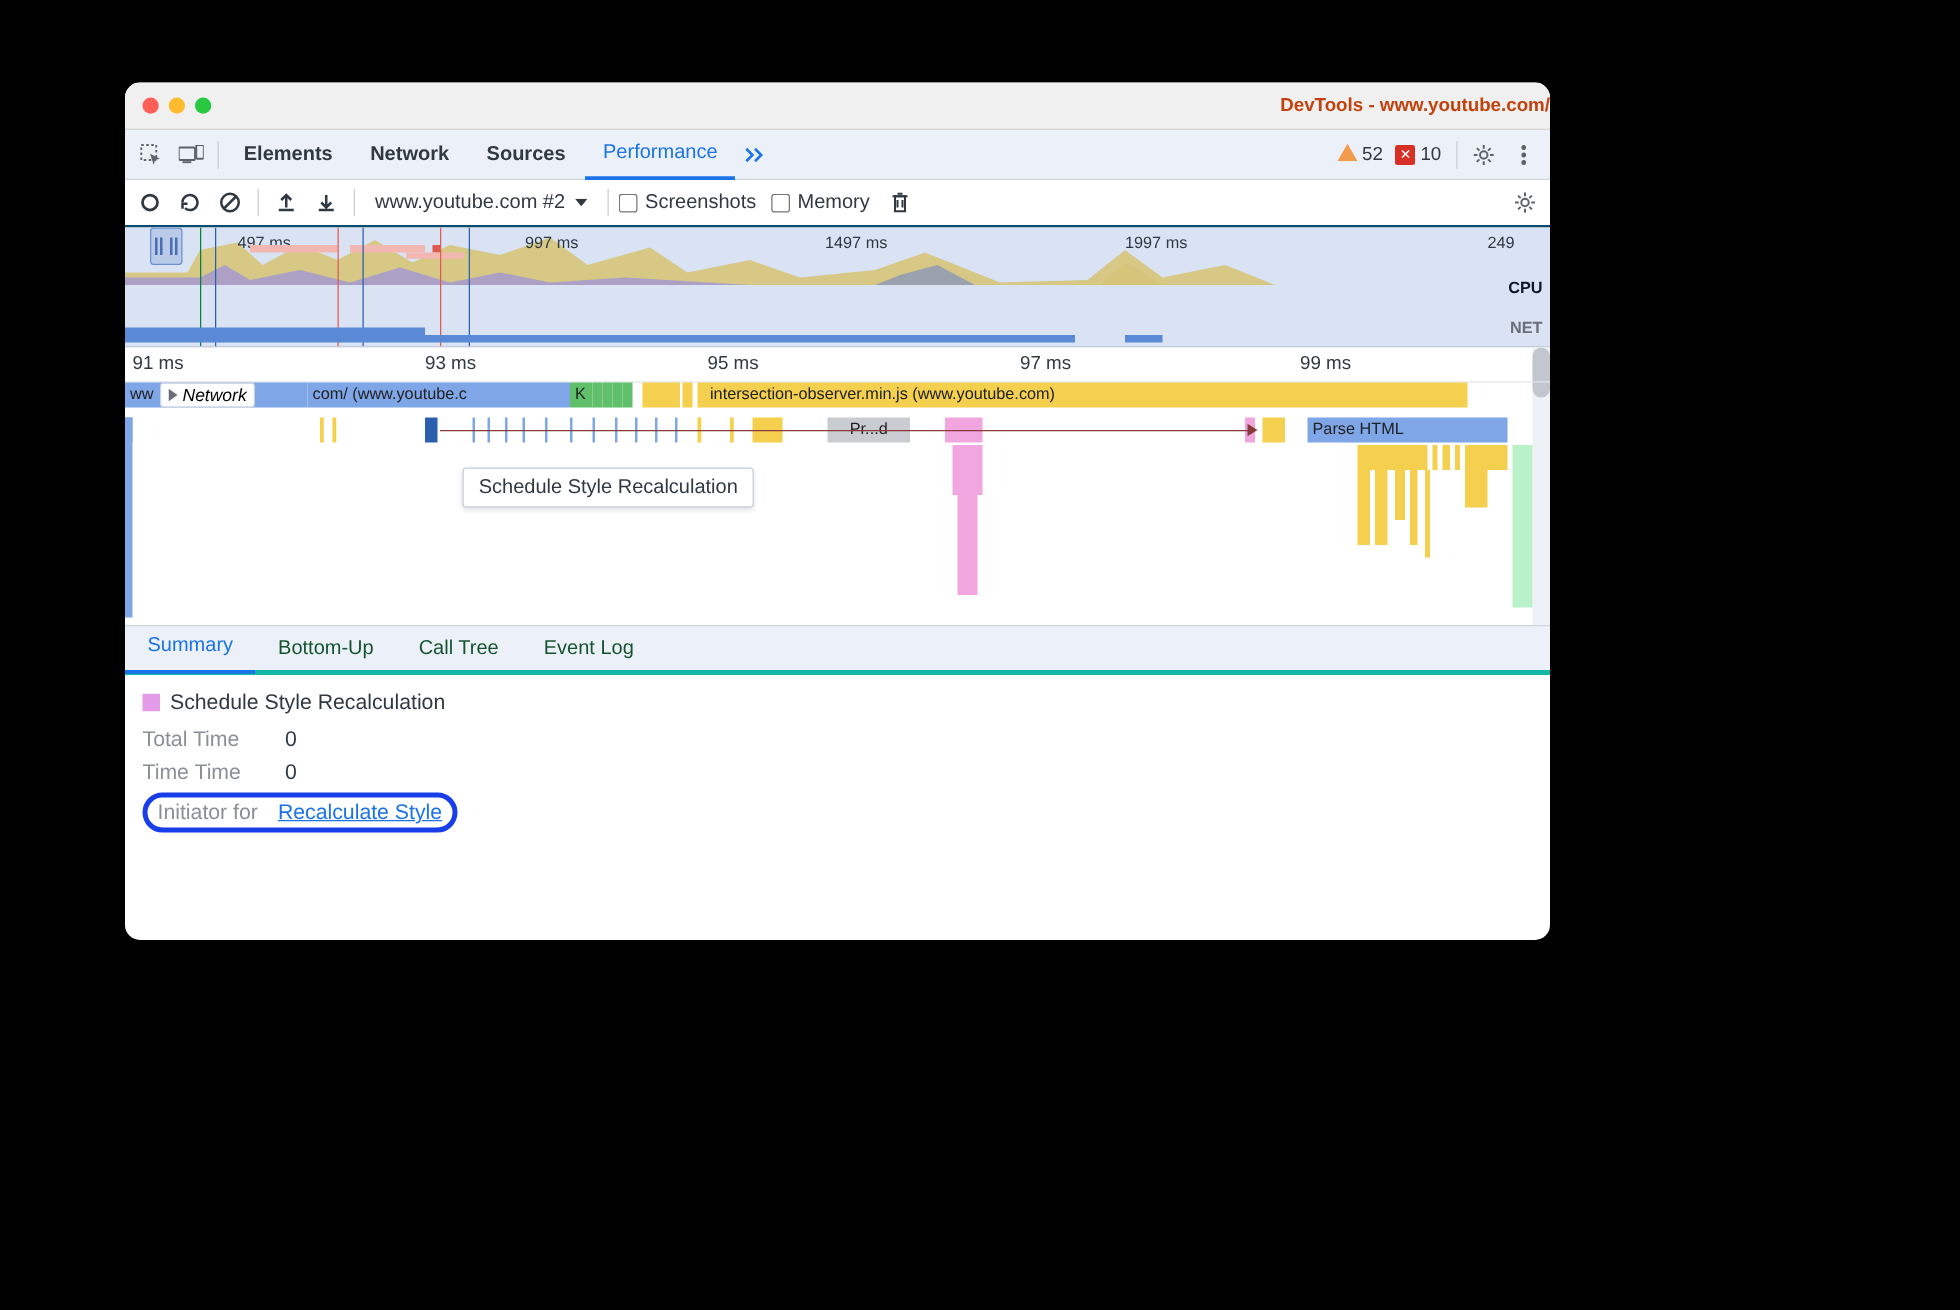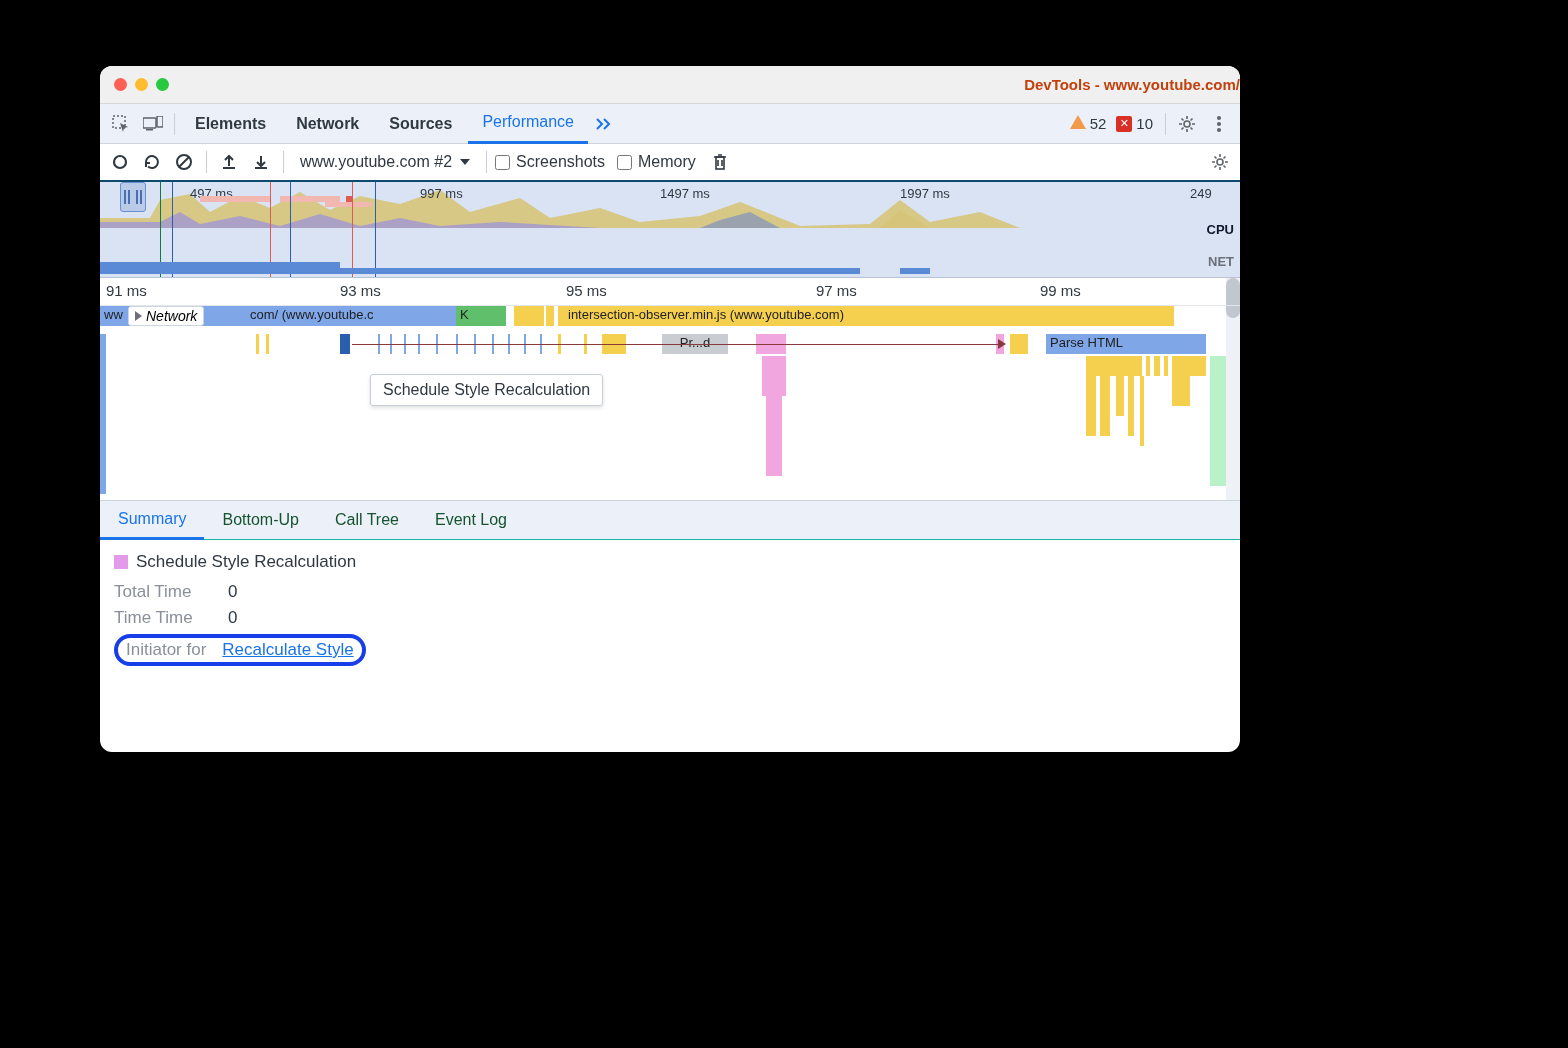--- a/index.html
+++ b/index.html
@@ -52,21 +52,21 @@
   .row { position:absolute; left:0; right:14px; height:20px; }
   .seg { position:absolute; top:0; height:20px; font-size:13px; color:#202124; overflow:hidden; white-space:nowrap; padding:1px 4px; }
   .blue{background:#7fa6e6;} .yellow{background:#f5cf4e;} .green{background:#5fbf6b;} .pink{background:#f2a6e0;} .grey{background:#c9ccd1;} .mint{background:#b9f2c9;}
   .thin { position:absolute; top:0; height:20px; }
   .tooltip { position:absolute; background:#fff; border:1px solid #c8ced8; border-radius:3px; padding:6px 12px; font-size:16px; color:#303942; box-shadow:0 2px 4px rgba(0,0,0,.12); white-space:nowrap; }
   .arrow-line { position:absolute; height:0; border-top:1px solid #8a3a3a; }
   .arrow-head { position:absolute; width:0; height:0; border-left:8px solid #8a3a3a; border-top:5px solid transparent; border-bottom:5px solid transparent; }
   .net-btn { position:absolute; background:#fff; border:1px solid #cfd5df; border-radius:3px; font-size:14px; padding:1px 6px; display:flex; align-items:center; gap:4px; }
   .tri { width:0;height:0;border-top:5px solid transparent;border-bottom:5px solid transparent;border-left:7px solid #6a6f7a; }
   
-  .sumtabs { height:40px; background:#ecf1f9; display:flex; align-items:center; border-top:1px solid #cfd5df; border-bottom:1px solid #14b8a6; font-size:16px; }
+  .sumtabs { height:40px; background:#ecf1f9; display:flex; align-items:center; border-top:1px solid #cfd5df; border-bottom:4px solid #14b8a6; font-size:16px; }
   .sumtab { padding: 0 18px; height:40px; display:flex; align-items:center; cursor:pointer; color:#14532d; }
   .sumtab.active { color:#1a73e8; border-bottom:3px solid #1a73e8; font-weight:500; }
   
   .details { padding:12px 14px; font-size:17px; color:#303942; }
   .details .hdr { display:flex; align-items:center; gap:8px; font-weight:500; margin-bottom:10px; }
   .swatch { width:14px; height:14px; background:#e39ae8; }
   .kv { display:flex; gap:18px; margin-bottom:6px; align-items:baseline; }
   .kv .k { color:#8a8f98; min-width:96px; }
   .linklike { color:#1a73e8; text-decoration:underline; cursor:pointer; }
   .callout { border:4px solid #173ee8; border-radius:16px; padding:2px 8px; display:inline-flex; gap:16px; align-items:baseline; }

